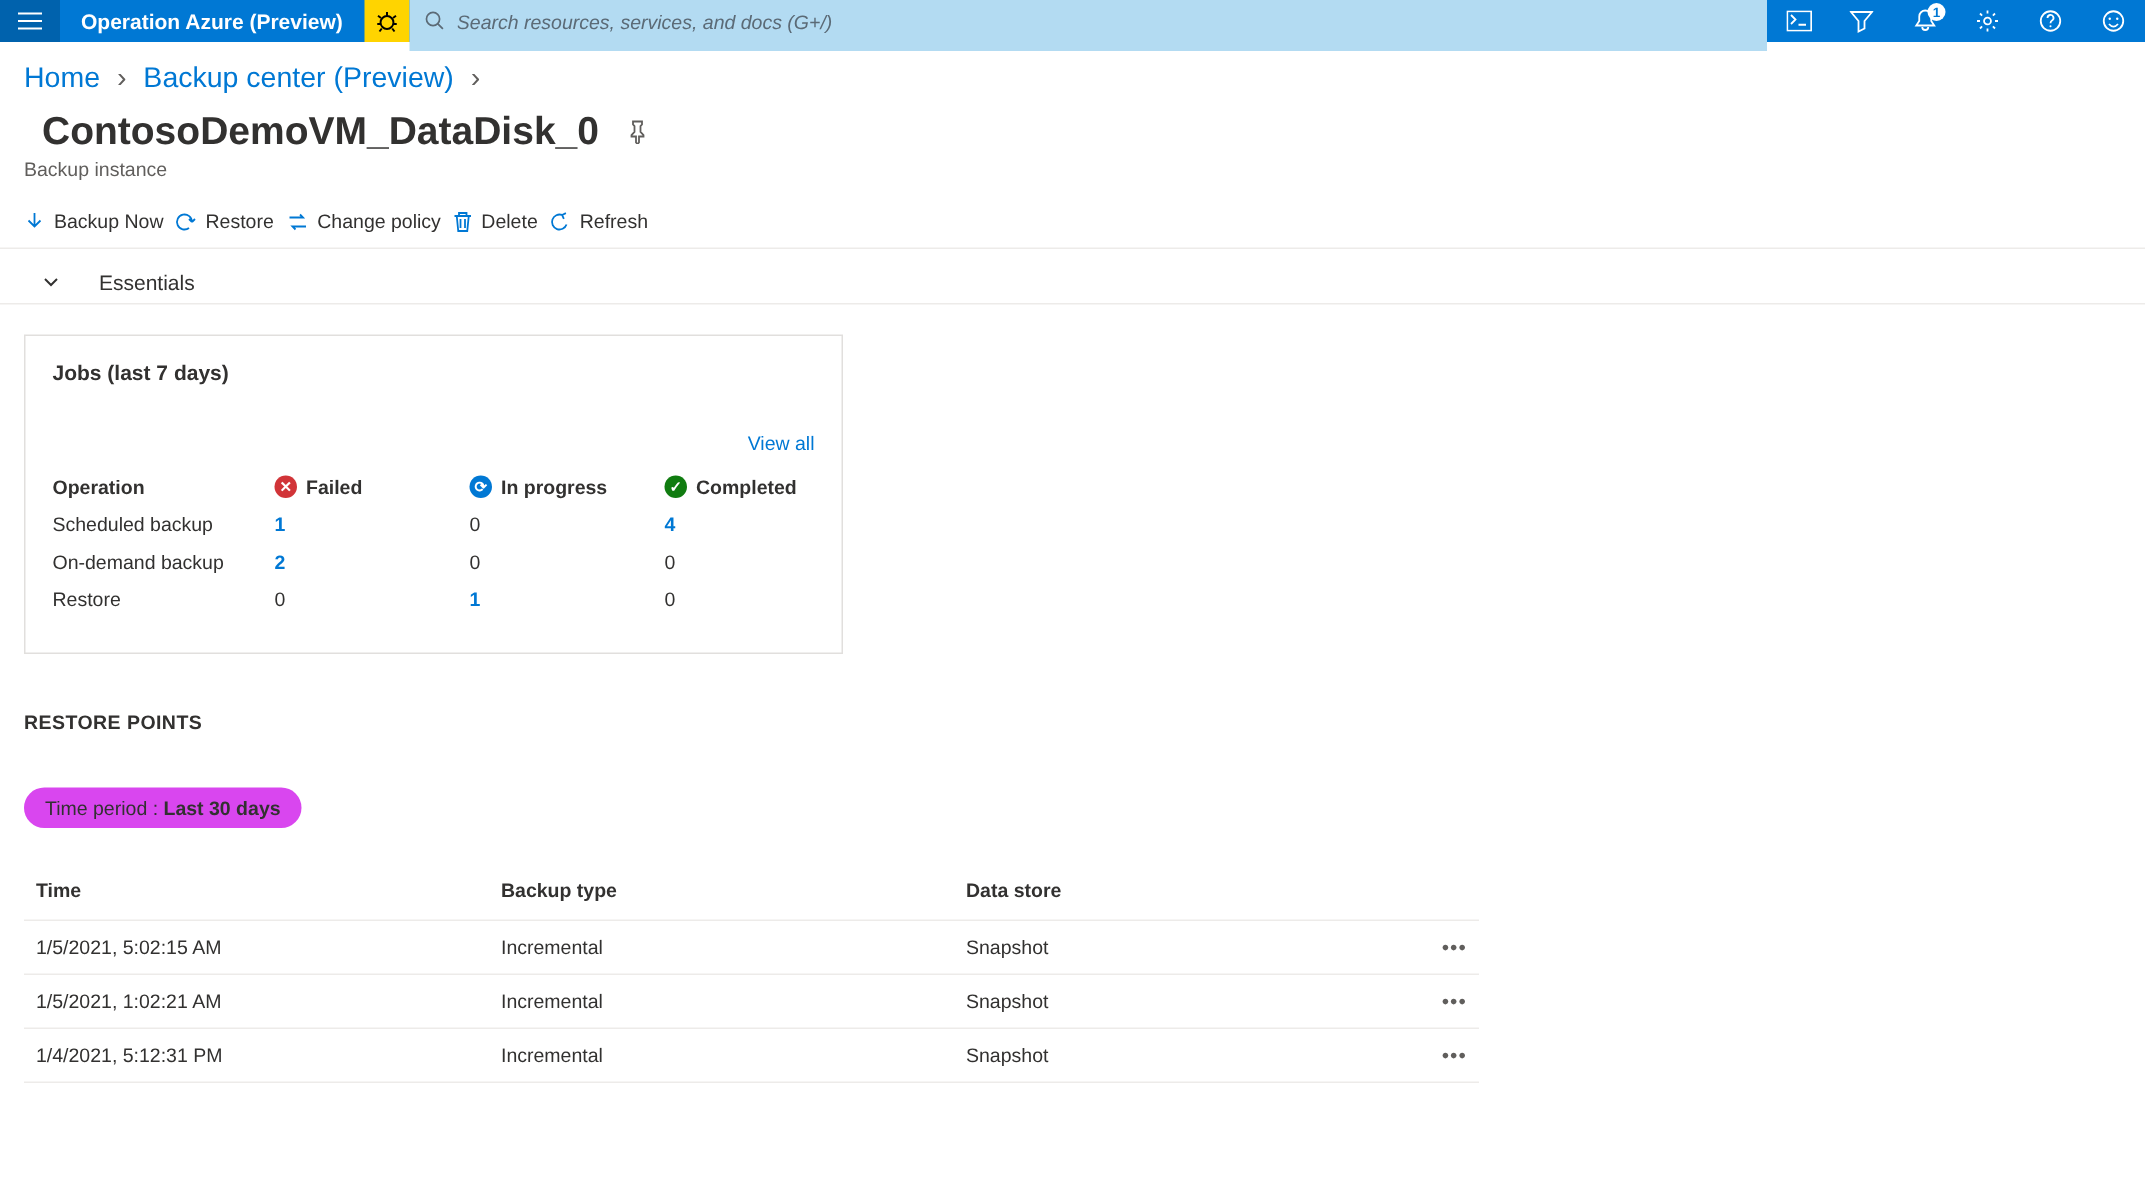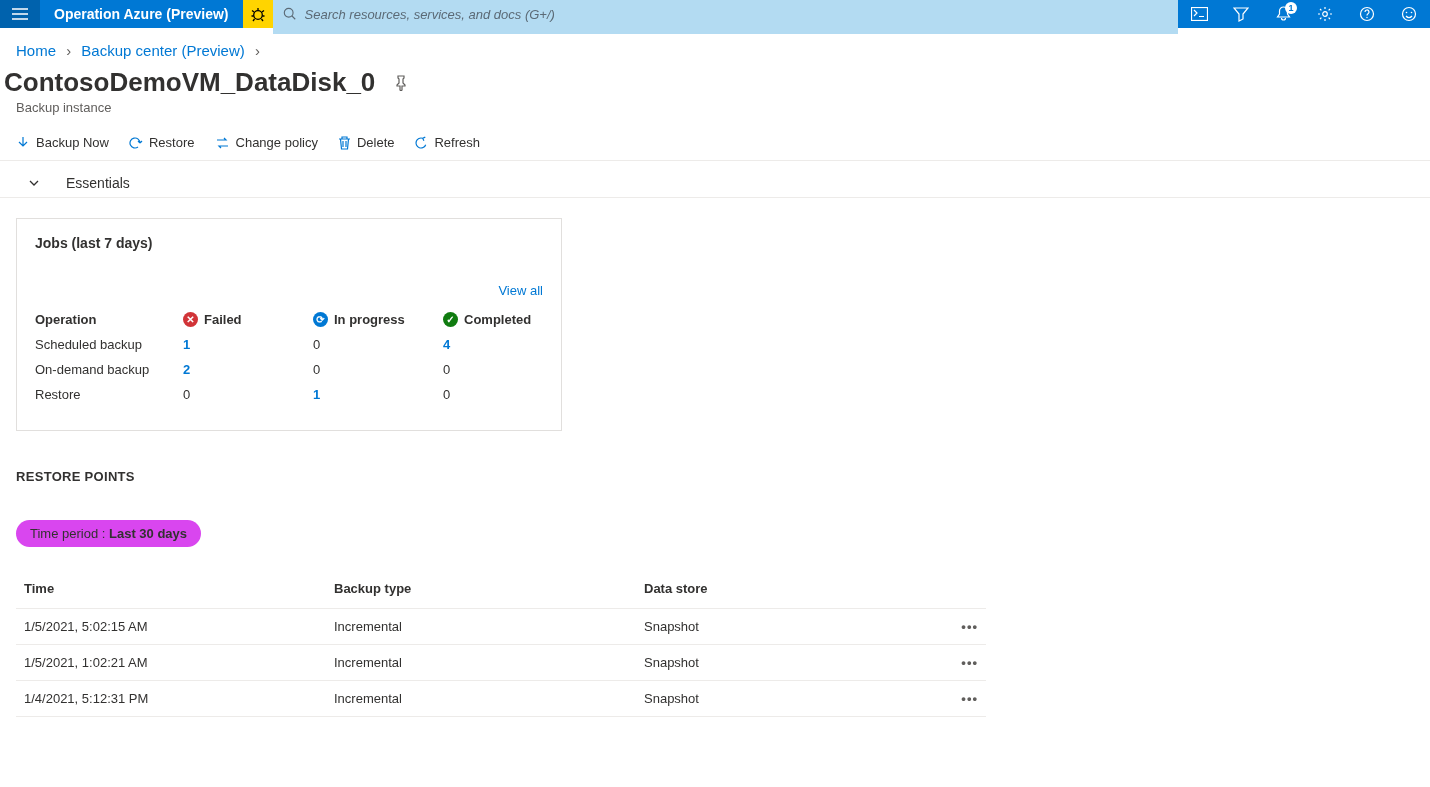--- a/index.html
+++ b/index.html
@@ -11,32 +11,32 @@
   .brand { padding: 0 14px; font-size: 14px; font-weight: 600; white-space: nowrap; }
   .bug-btn { width: 30px; height: 28px; background: #ffd400; display: flex; align-items: center; justify-content: center; color: #000; }
   .search-wrap { flex: 1; display: flex; align-items: center; height: 40px; background: #b3dbf2; margin: 1px 0; padding: 0 10px; color: #323130; }
   .search-wrap input { flex: 1; border: none; background: transparent; outline: none; font-size: 13px; color: #323130; font-style: italic; }
   .search-wrap input::placeholder { font-style: italic; color: #5b6a76; }
   .nav-icons { display: flex; align-items: center; }
   .nav-icon { width: 42px; height: 28px; display: flex; align-items: center; justify-content: center; position: relative; }
   .badge { position: absolute; top: 2px; right: 7px; background: #fff; color: #0078d4; font-size: 9px; font-weight: bold; width: 12px; height: 12px; border-radius: 50%; display: flex; align-items: center; justify-content: center; }
   
   
-  .breadcrumb { padding: 14px 16px 0; font-size: 15px; }
+  .breadcrumb { padding: 14px 16px 0; font-size: 19px; }
   .breadcrumb a { color: #0078d4; text-decoration: none; }
   .breadcrumb .sep { color: #605e5c; padding: 0 6px; }
   
   
-  .title-row { display: flex; align-items: center; padding: 8px 4px 0; }
+  .title-row { display: flex; align-items: center; padding: 8px 28px 0; }
   .page-title { font-size: 26px; font-weight: 600; color: #323130; }
   .pin-icon { margin-left: 18px; color: #605e5c; }
   .subtitle { padding: 2px 16px 14px; font-size: 13px; color: #605e5c; }
   
   
-  .toolbar { display: flex; gap: 20px; padding: 6px 16px 10px; border-bottom: 1px solid #edebe9; }
+  .toolbar { display: flex; gap: 8px; padding: 6px 16px 10px; border-bottom: 1px solid #edebe9; }
   .tool-btn { display: flex; align-items: center; gap: 6px; color: #323130; cursor: pointer; font-size: 13px; }
   .tool-btn .ticon { color: #0078d4; }
   
   
   .essentials { padding: 14px 28px 6px; border-bottom: 1px solid #edebe9; display: flex; align-items: center; gap: 26px; font-size: 14px; }
   
   
   .jobs-card { margin: 20px 16px 0; border: 1px solid #e1dfdd; width: 546px; padding: 16px 18px 28px; }
   .jobs-head { display: flex; justify-content: space-between; margin-bottom: 14px; }
   .jobs-title { font-weight: 600; font-size: 14px; }

